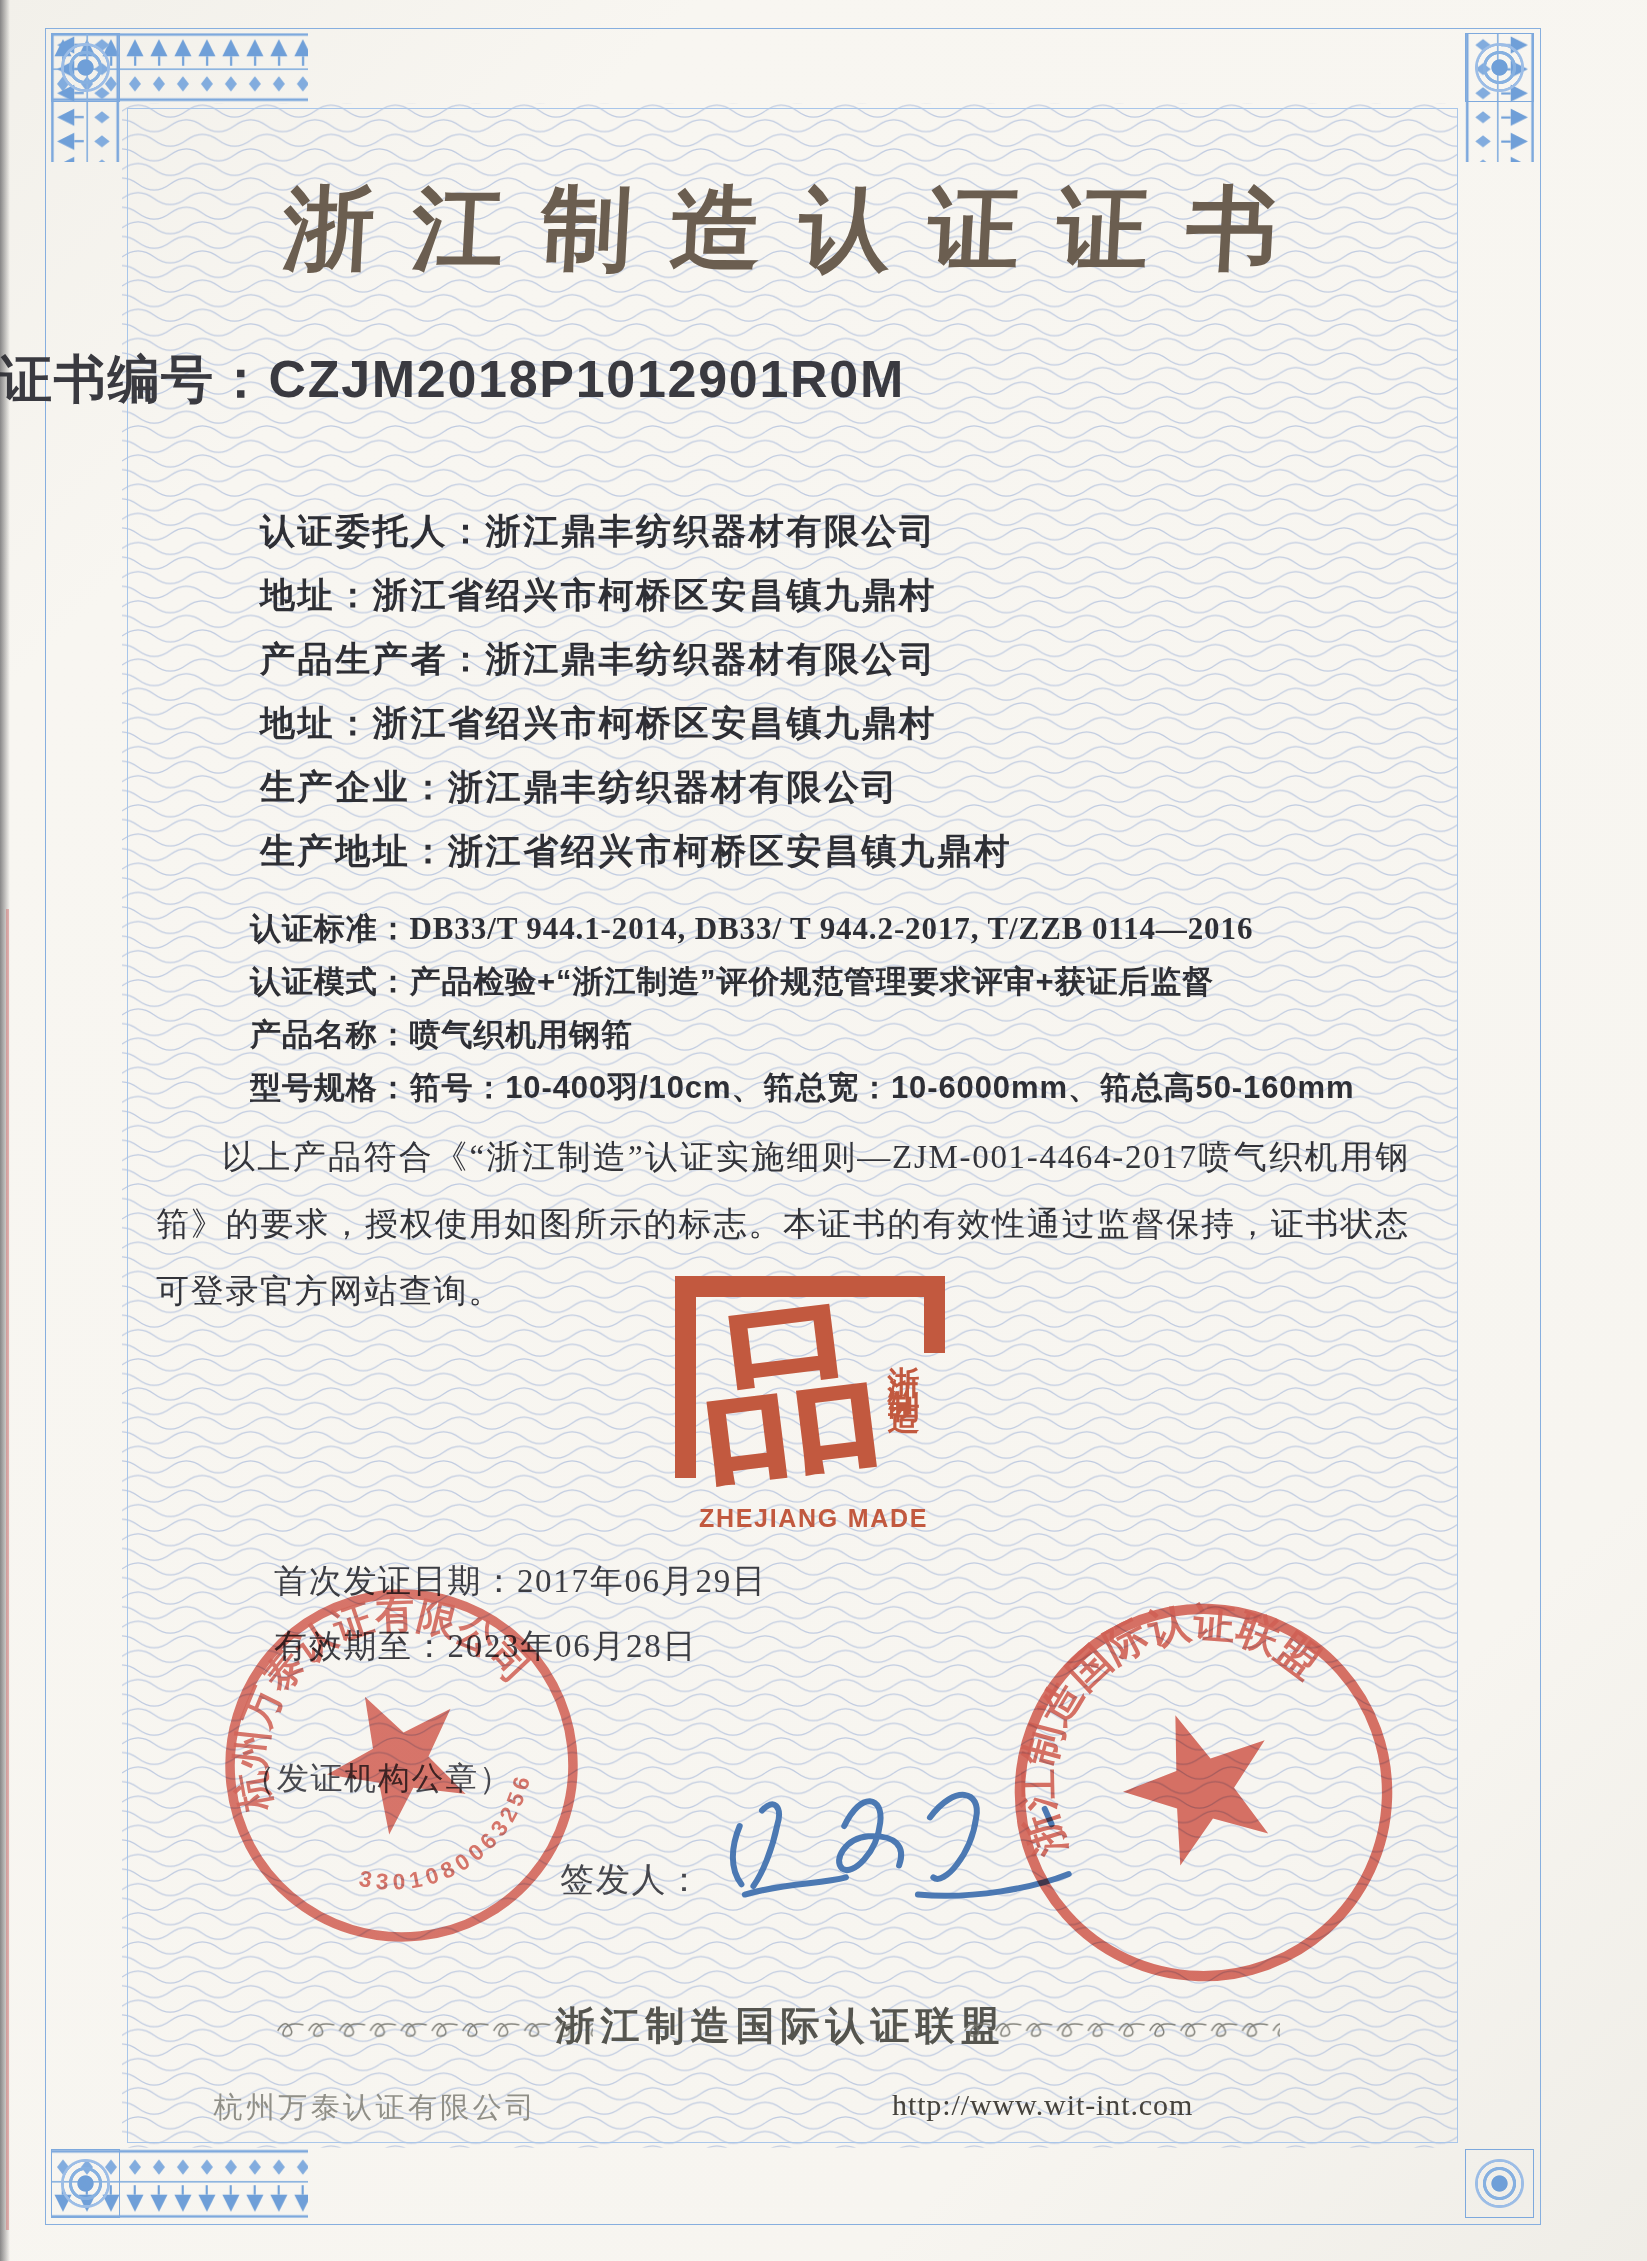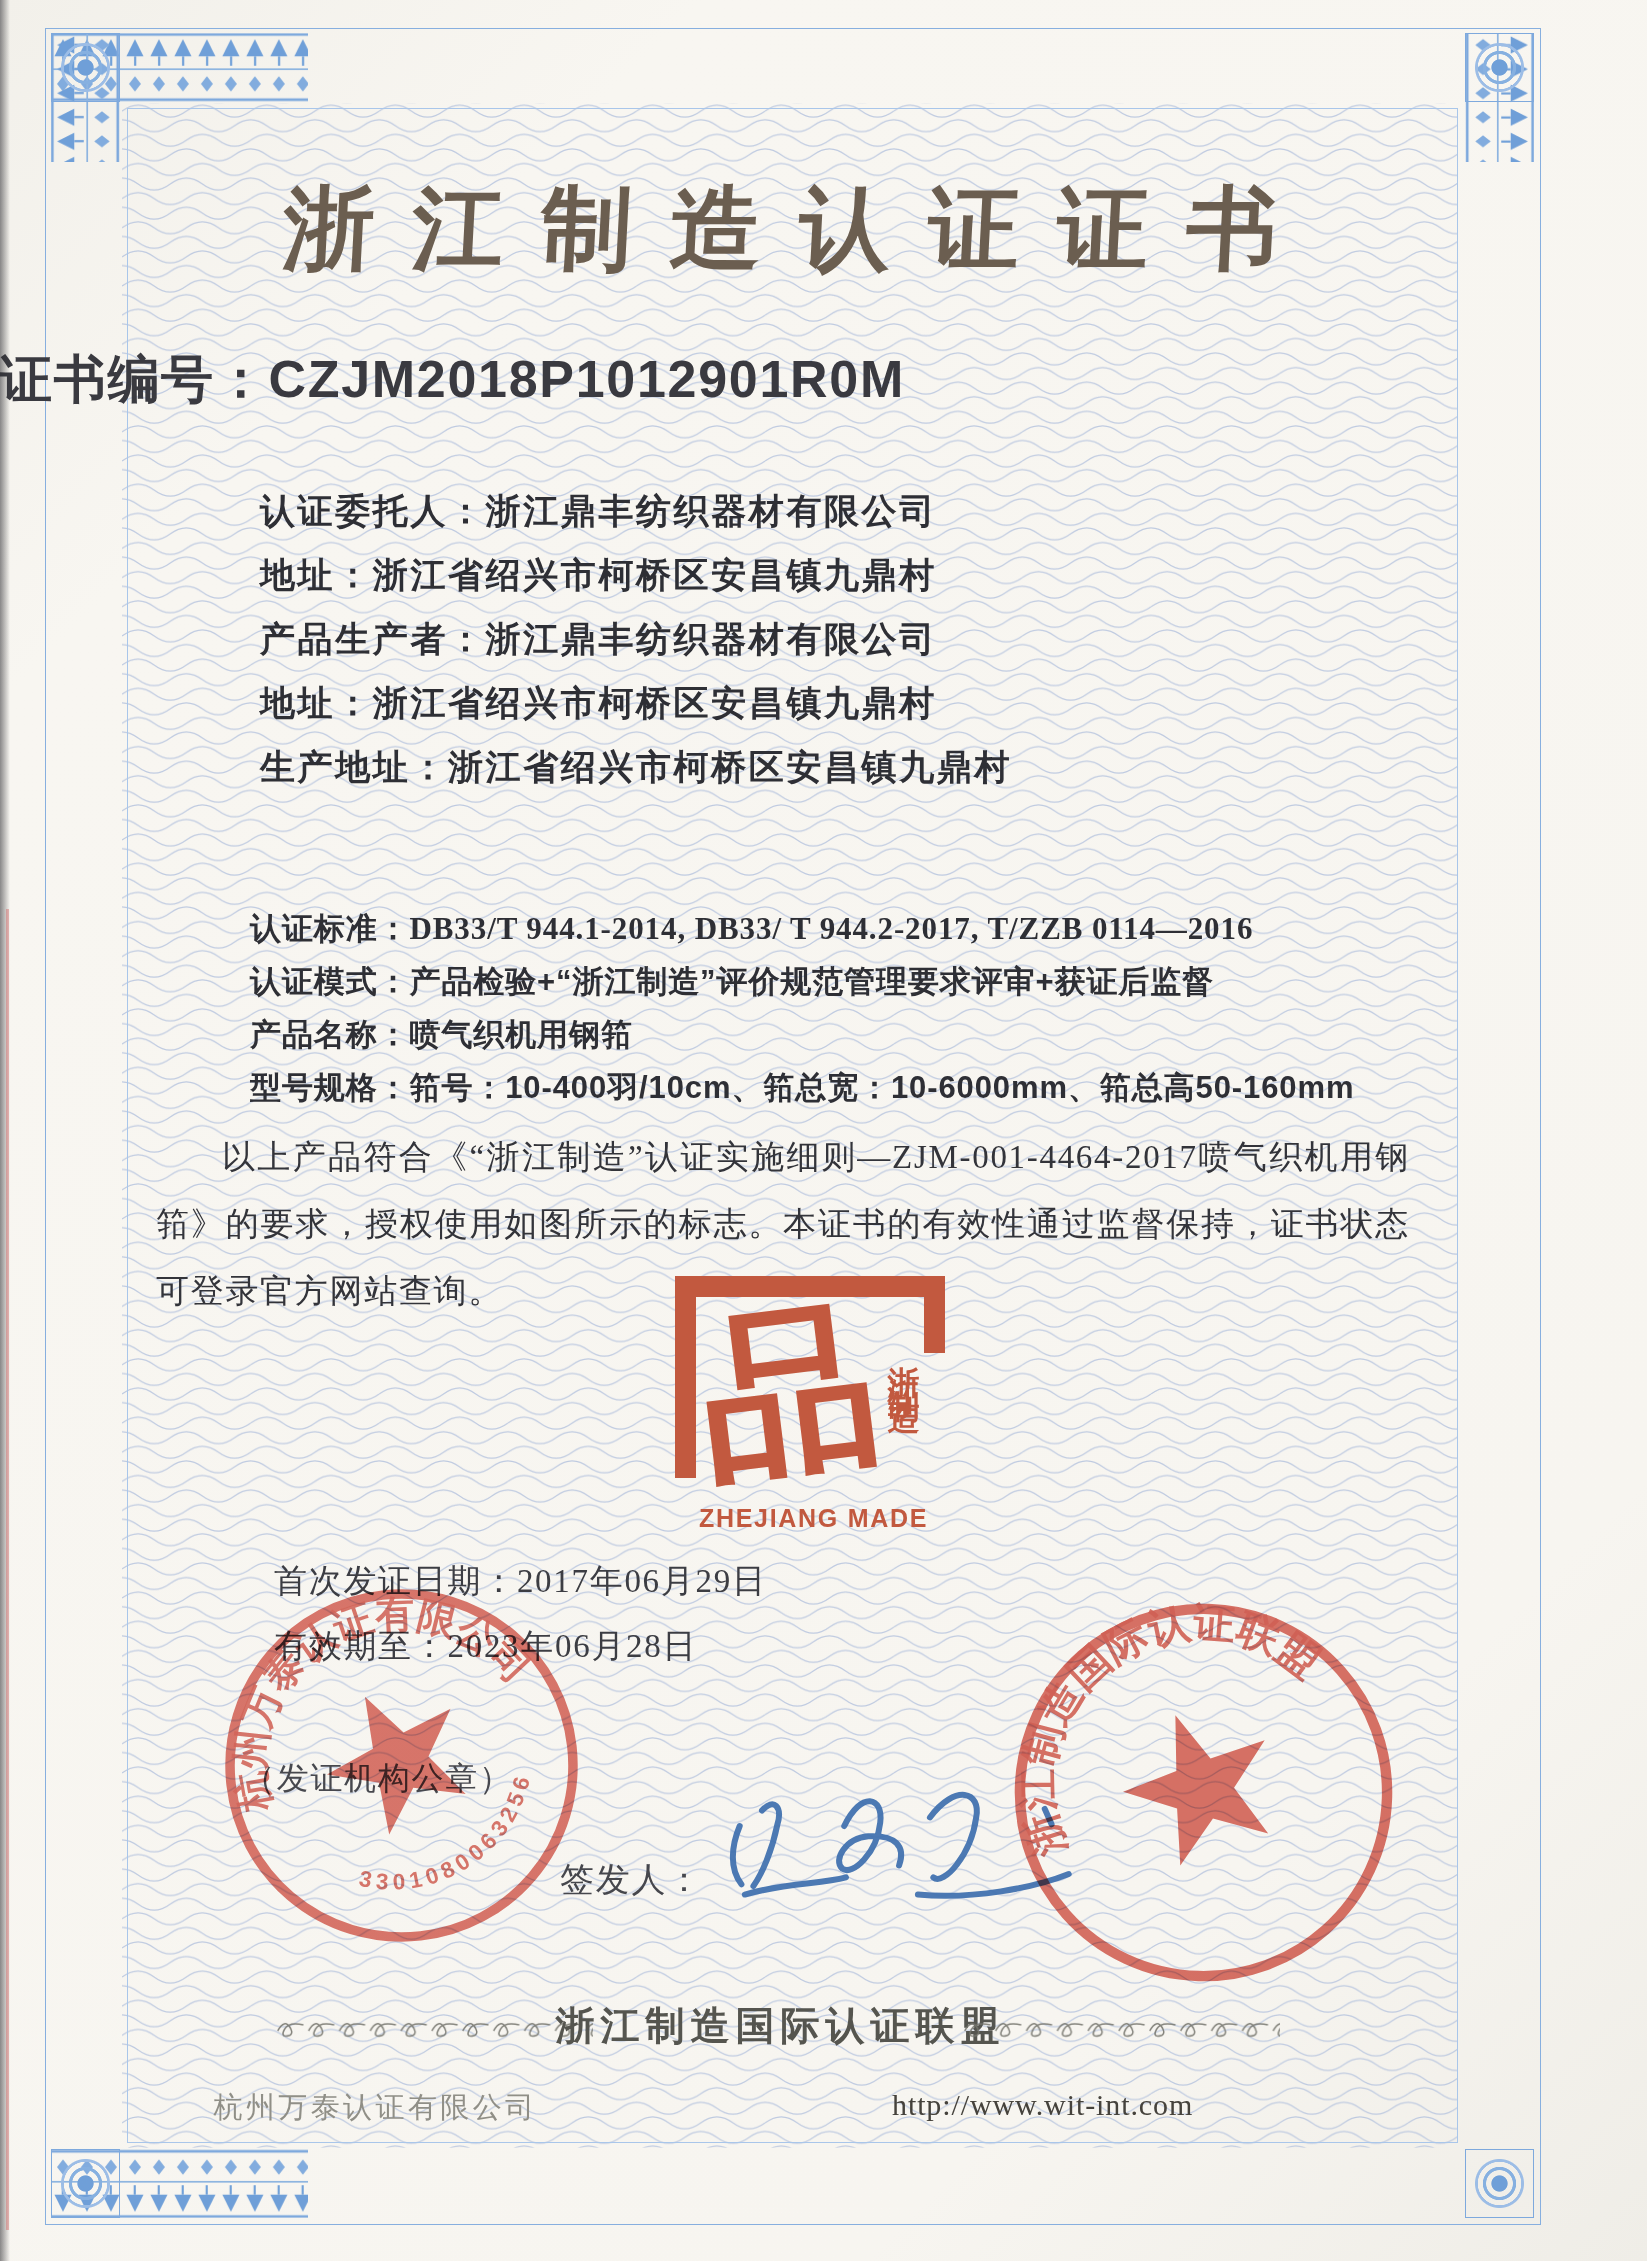--- a/index.html
+++ b/index.html
@@ -35,21 +35,21 @@
 
   .waves { position:absolute; left:122px; top:103px; width:1336px; height:2045px; z-index:0; opacity:.85; }
 
   
   .title { position:absolute; left:0; top:168px; width:1561px; text-align:center; z-index:3;
         font-family:"DejaVu Serif", serif; font-weight:bold; font-size:91px; line-height:120px;
         color:#6b5e50; letter-spacing:38px; text-indent:38px; transform:skewX(-3deg); }
   .certno { position:absolute; left:0; top:345px; width:1561px; z-index:3;
         font-family:"Liberation Sans", sans-serif; font-weight:700; font-size:52px;
         color:#3a3a40; letter-spacing:1.7px; }
-  .info-block { position:absolute; left:260px; top:480px; z-index:3; }
+  .info-block { position:absolute; left:260px; top:500px; z-index:3; }
   .info-line { font-size:35px; line-height:64px; color:#2e2f35; font-weight:bold;
         font-family:"Liberation Serif", serif; letter-spacing:2.6px; }
   .spec-block { position:absolute; left:250px; top:902px; z-index:3; }
   .spec-line { font-size:31px; line-height:53px; color:#2e2f35; letter-spacing:0.9px; }
   .spec-line .lbl { font-family:"Liberation Sans", sans-serif; font-weight:700; }
   .spec-line .val-serif { font-family:"Liberation Serif", serif; font-weight:600; }
   .spec-line .val-sans  { font-family:"Liberation Sans", sans-serif; font-weight:700; }
   .statement { position:absolute; left:156px; top:1124px; width:1254px; z-index:3;
         font-size:33px; line-height:67px; color:#33343a; text-align:justify;
         text-indent:2em; font-family:"Liberation Serif", serif; letter-spacing:1.7px; }
@@ -170,20 +170,21 @@
 
   <div class="title">浙江制造认证证书</div>
 
   <div class="certno"><span>证书编号：</span><span>CZJM2018P1012901R0M</span></div>
 
   <div class="info-block">
     <div class="info-line"><span>认证委托人：</span><span>浙江鼎丰纺织器材有限公司</span></div>
     <div class="info-line"><span>地址：</span><span>浙江省绍兴市柯桥区安昌镇九鼎村</span></div>
     <div class="info-line"><span>产品生产者：</span><span>浙江鼎丰纺织器材有限公司</span></div>
     <div class="info-line"><span>地址：</span><span>浙江省绍兴市柯桥区安昌镇九鼎村</span></div>
+    <div class="info-line"><span>生产企业：</span><span>浙江鼎丰纺织器材有限公司</span></div>
     <div class="info-line"><span>生产地址：</span><span>浙江省绍兴市柯桥区安昌镇九鼎村</span></div>
   </div>
 
   <div class="spec-block">
     <div class="spec-line"><span class="lbl">认证标准：</span><span class="val-serif">DB33/T 944.1-2014, DB33/ T 944.2-2017, T/ZZB 0114—2016</span></div>
     <div class="spec-line"><span class="lbl">认证模式：</span><span class="val-sans">产品检验+“浙江制造”评价规范管理要求评审+获证后监督</span></div>
     <div class="spec-line"><span class="lbl">产品名称：</span><span class="val-sans">喷气织机用钢筘</span></div>
     <div class="spec-line"><span class="lbl">型号规格：</span><span class="val-sans">筘号：10-400羽/10cm、筘总宽：10-6000mm、筘总高50-160mm</span></div>
   </div>
 

